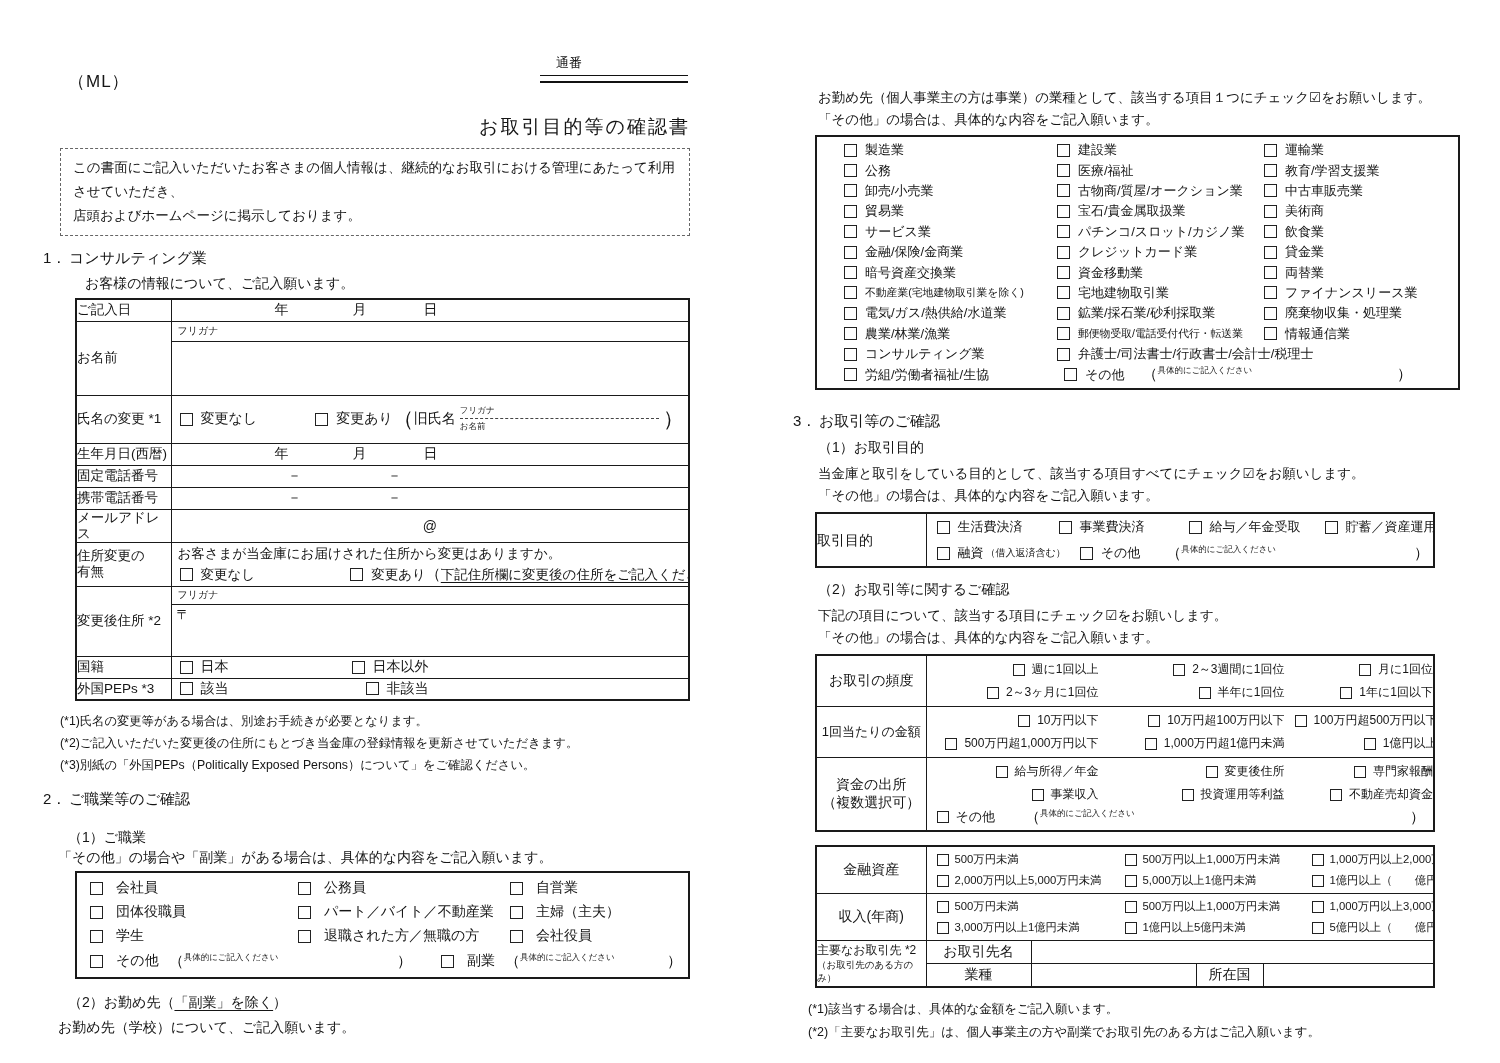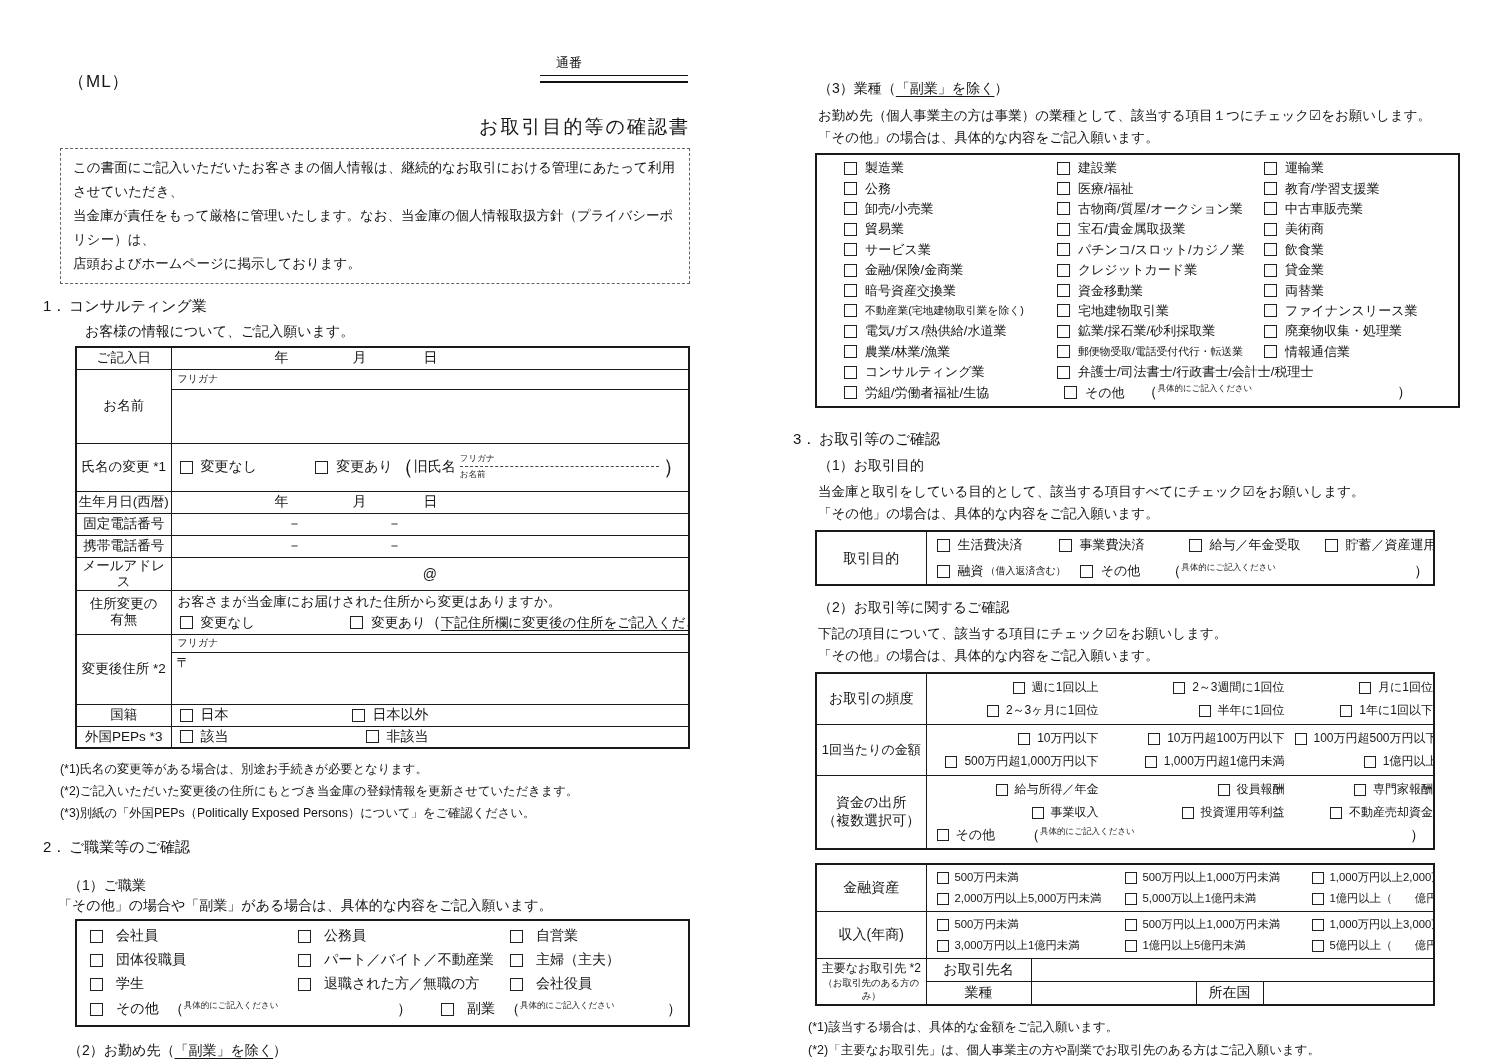--- a/index.html
+++ b/index.html
@@ -22,21 +22,21 @@
   .sec-h{display:flex;font-size:15px;margin-left:5px;}
   .sec-h .num{width:26px;flex:none;}
   .sub-h{font-size:14px;margin-left:30px;}
   .body-line{font-size:14px;margin-left:20px;line-height:21px;}
   .body-line.ind{margin-left:47px;}
   u,.ul{text-decoration:underline;text-underline-offset:3px;}
 
   table{border-collapse:collapse;table-layout:fixed;}
   .btable{border:2px solid #1a1a1a;}
   .btable td{border:1px solid #1a1a1a;padding:0;overflow:hidden;}
-  .lbl{text-align:center;font-size:13.5px;vertical-align:middle;line-height:16px;}
+  .lbl{text-align:left;font-size:13.5px;vertical-align:middle;line-height:16px;}
   .val{position:relative;font-size:14px;vertical-align:middle;}
   .furi{font-size:10px;padding-left:6px !important;color:#222;vertical-align:middle;}
   .fill{background:#fff;}
   .abs{position:absolute;top:50%;transform:translateY(-50%);}
 
   .row-flex{display:flex;align-items:center;padding-left:8px;height:100%;white-space:nowrap;}
   .cb{display:inline-block;width:11px;height:11px;border:1.5px solid #222;background:#fff;
       flex:none;margin-right:8px;}
   .mini{font-size:8.5px;color:#222;}
   .pr{font-size:15px;}
@@ -95,21 +95,20 @@
       <div class="serial">
         <div class="serial-label">通番</div>
         <div class="serial-line"></div>
       </div>
     </div>
 
     <div class="doc-title">お取引目的等の確認書</div>
 
     <div class="notice">
       <div>この書面にご記入いただいたお客さまの個人情報は、継続的なお取引における管理にあたって利用させていただき、</div>
-      <div>当金庫が責任をもって厳格に管理いたします。なお、当金庫の個人情報取扱方針（プライバシーポリシー）は、</div>
       <div>店頭およびホームページに掲示しております。</div>
     </div>
 
     <div class="sec-h" style="margin-top:13px;">
       <span class="num">1．</span>
       <span>コンサルティング業</span>
     </div>
     <div class="body-line ind" style="margin-top:5px;">お客様の情報について、ご記入願います。</div>
 
     <table class="btable" style="margin:4px 0 0 37px;width:615px;">
@@ -310,23 +309,20 @@
 
     <div class="sub-h" style="margin-top:15px;">
       <span>（2）お勤め先（</span><span class="ul">「副業」を除く</span><span>）</span>
     </div>
     <div class="body-line" style="margin-top:5px;">お勤め先（学校）について、ご記入願います。</div>
 
   </div>
 
   <div class="col-right">
 
-    <div class="sub-h" style="margin-left:25px;">
-      <span>（3）業種（</span><span class="ul">「副業」を除く</span><span>）</span>
-    </div>
     <div class="r-line" style="margin-top:7px;">お勤め先（個人事業主の方は事業）の業種として、該当する項目１つにチェック☑をお願いします。</div>
     <div class="r-line">「その他」の場合は、具体的な内容をご記入願います。</div>
 
     <div class="cbx" style="margin-left:22px;width:621px;margin-top:4px;padding-left:20px;">
       <div class="g-ind">
           <div class="opt">
             <span class="cb"></span>
             <span class="olab">製造業</span>
           </div>
           <div class="opt">
@@ -603,21 +599,21 @@
           <div>（複数選択可）</div>
         </td>
         <td class="val" style="padding:2px 0;">
           <div class="g-freq">
                 <div class="opt">
                   <span class="cb"></span>
                   <span class="olab">給与所得／年金</span>
                 </div>
                 <div class="opt">
                   <span class="cb"></span>
-                  <span class="olab">役員報酬</span>
+                  <span class="olab">変更後住所</span>
                 </div>
                 <div class="opt">
                   <span class="cb"></span>
                   <span class="olab">専門家報酬</span>
                 </div>
                 <div class="opt">
                   <span class="cb"></span>
                   <span class="olab">事業収入</span>
                 </div>
                 <div class="opt">

